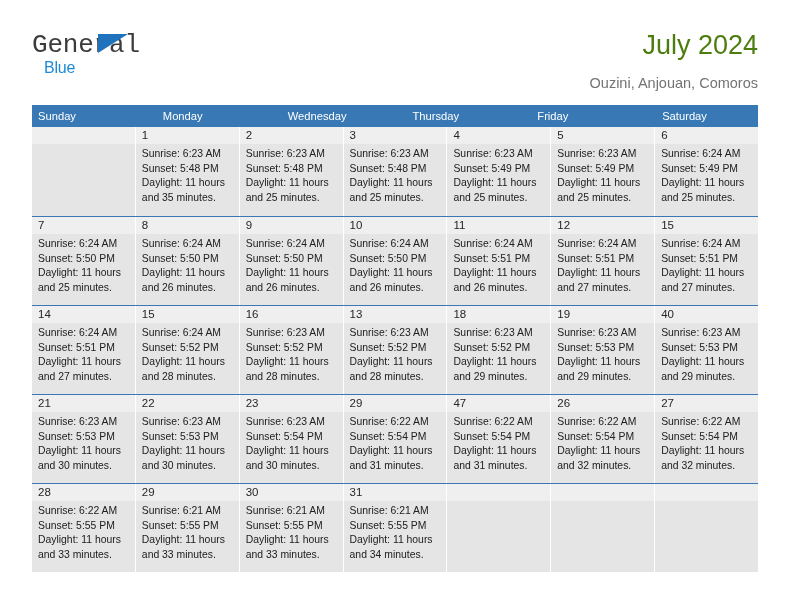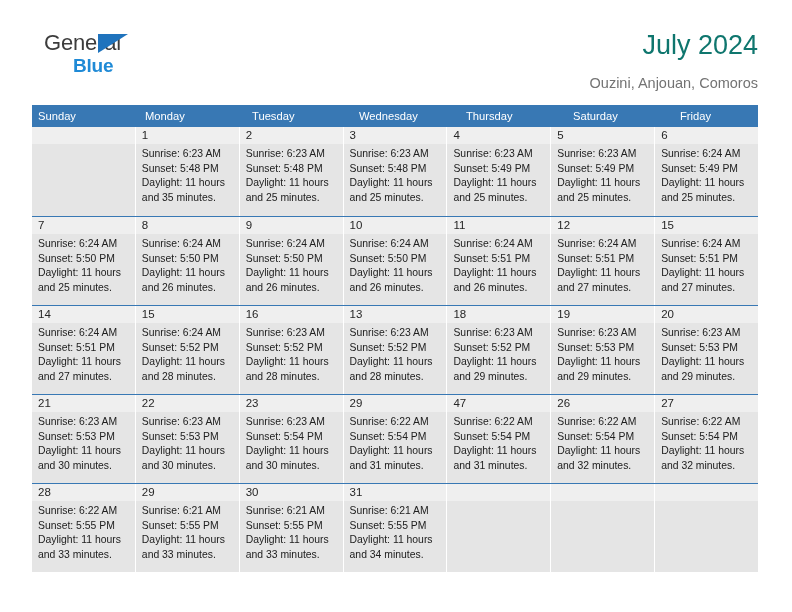--- a/index.html
+++ b/index.html
@@ -28,53 +28,51 @@
   .logo {
     position: absolute;
     left: 0;
     top: 4px;
     line-height: 1;
     user-select: none;
   }
   .logo-row1 {
     position: relative;
     display: block;
-    font-size: 22px;
+    font-size: 26px;
     color: #3c3c3c;
     letter-spacing: -0.2px;
-    font-family: Liberation Sans, sans-serif;
-    margin-left: 12px;
+    font-family: Liberation Mono, monospace;
   }
   .logo-tri {
     position: absolute;
     left: 66px;
     top: 2px;
     width: 0;
     height: 0;
     border-left: 30px solid #1f73bd;
     border-bottom: 19px solid transparent;
   }
   .logo-row2 {
     display: block;
-    font-size: 19px;
+    font-size: 16px;
     color: #1f8ad6;
     margin-top: 2px;
-    margin-left: 41px;
+    margin-left: 12px;
     letter-spacing: -0.2px;
-    font-weight: bold;
   }
   .title-block {
     position: absolute;
     right: 0;
     top: 0;
     text-align: right;
   }
   .cal-title {
     font-size: 27px;
-    color: #0f766e;
+    color: #4d7c0f;
     font-weight: normal;
     line-height: 34px;
     white-space: nowrap;
   }
   .cal-subtitle {
     font-size: 14.5px;
     color: #737373;
     line-height: 20px;
     margin-top: 11px;
     white-space: nowrap;
@@ -157,25 +155,24 @@
       <div class="cal-title">July 2024</div>
       <div class="cal-subtitle">Ouzini, Anjouan, Comoros</div>
     </div>
 
   </div>
 
   <div class="calendar">
     <div class="weekdays">
         <div class="weekday">Sunday</div>
         <div class="weekday">Monday</div>
-        <div class="weekday">Tuesday</div>
         <div class="weekday">Wednesday</div>
         <div class="weekday">Thursday</div>
+        <div class="weekday">Friday</div>
         <div class="weekday">Saturday</div>
-        <div class="weekday">Friday</div>
       </div>
     <div id="weeks-container">
         <div class="week first">
           <div class="day empty">
             <div class="day-num"></div>
             <div class="day-body">
               <div class="day-line"></div>
               <div class="day-line"></div>
               <div class="day-line"></div>
               <div class="day-line"></div>
@@ -350,21 +347,21 @@
           <div class="day">
             <div class="day-num">19</div>
             <div class="day-body">
               <div class="day-line">Sunrise: 6:23 AM</div>
               <div class="day-line">Sunset: 5:53 PM</div>
               <div class="day-line">Daylight: 11 hours</div>
               <div class="day-line">and 29 minutes.</div>
             </div>
           </div>
           <div class="day">
-            <div class="day-num">20</div>
+            <div class="day-num">40</div>
             <div class="day-body">
               <div class="day-line">Sunrise: 6:23 AM</div>
               <div class="day-line">Sunset: 5:53 PM</div>
               <div class="day-line">Daylight: 11 hours</div>
               <div class="day-line">and 29 minutes.</div>
             </div>
           </div>
         </div>
         <div class="week">
           <div class="day">

